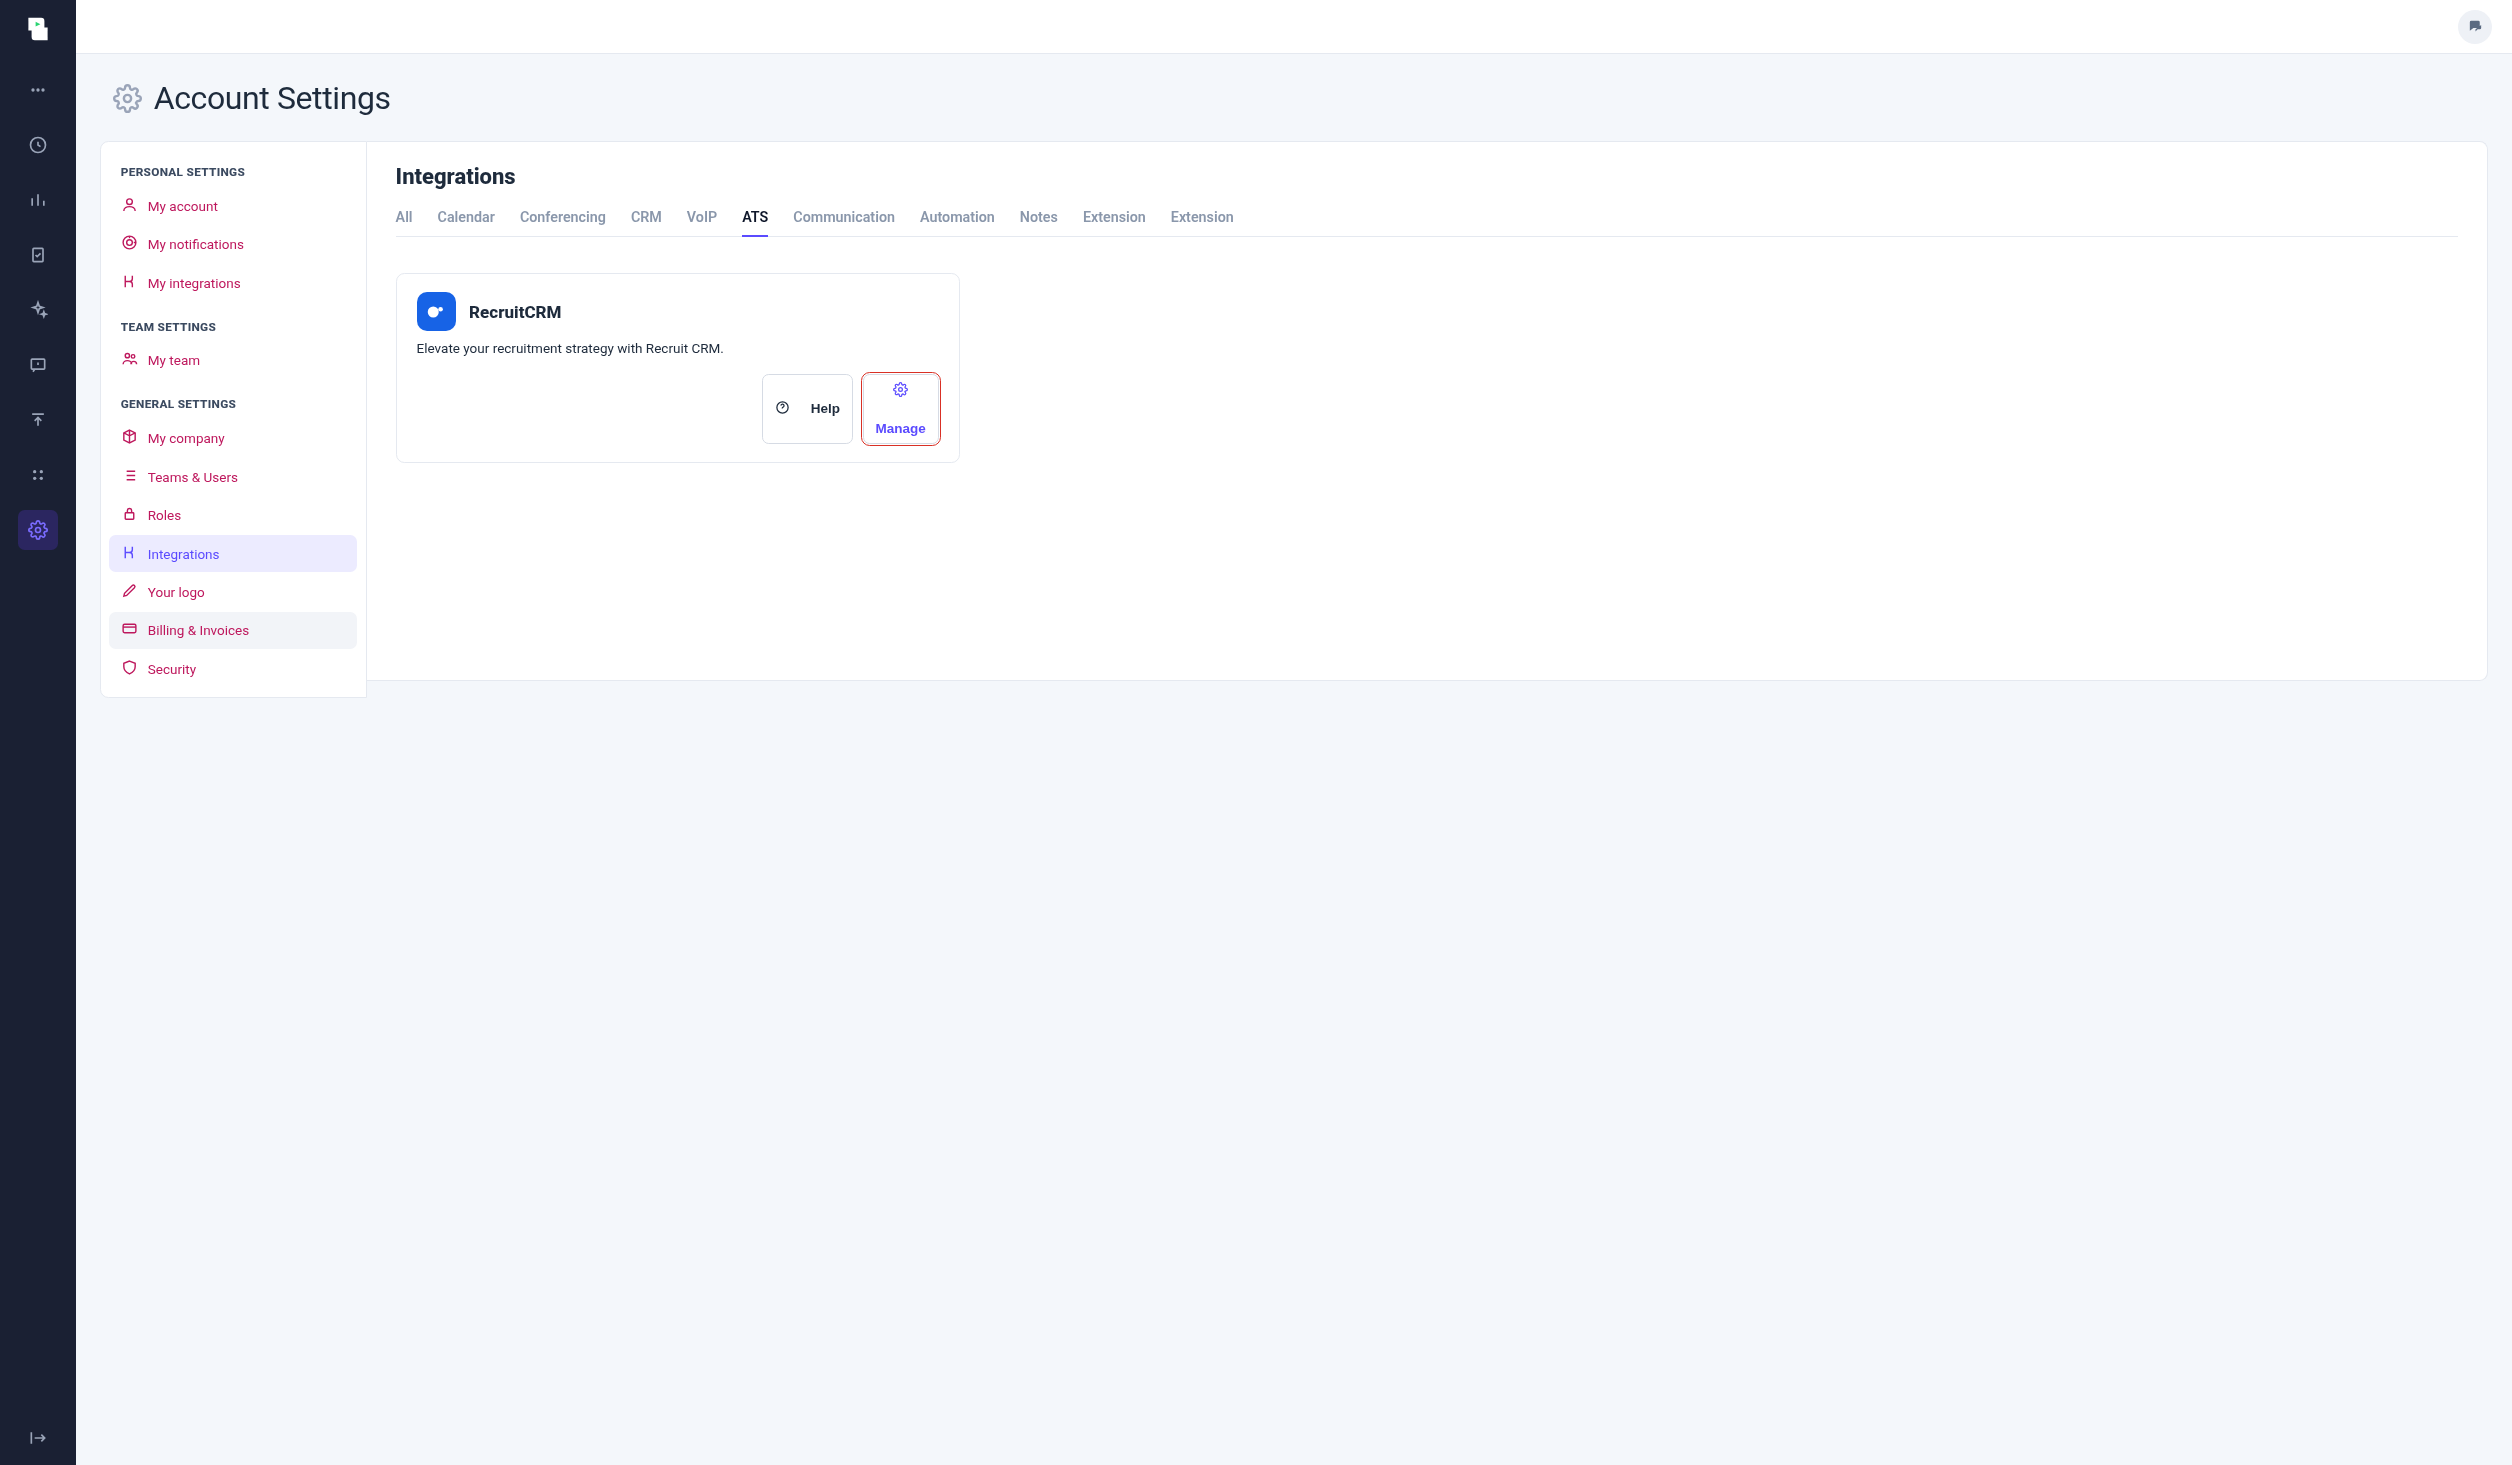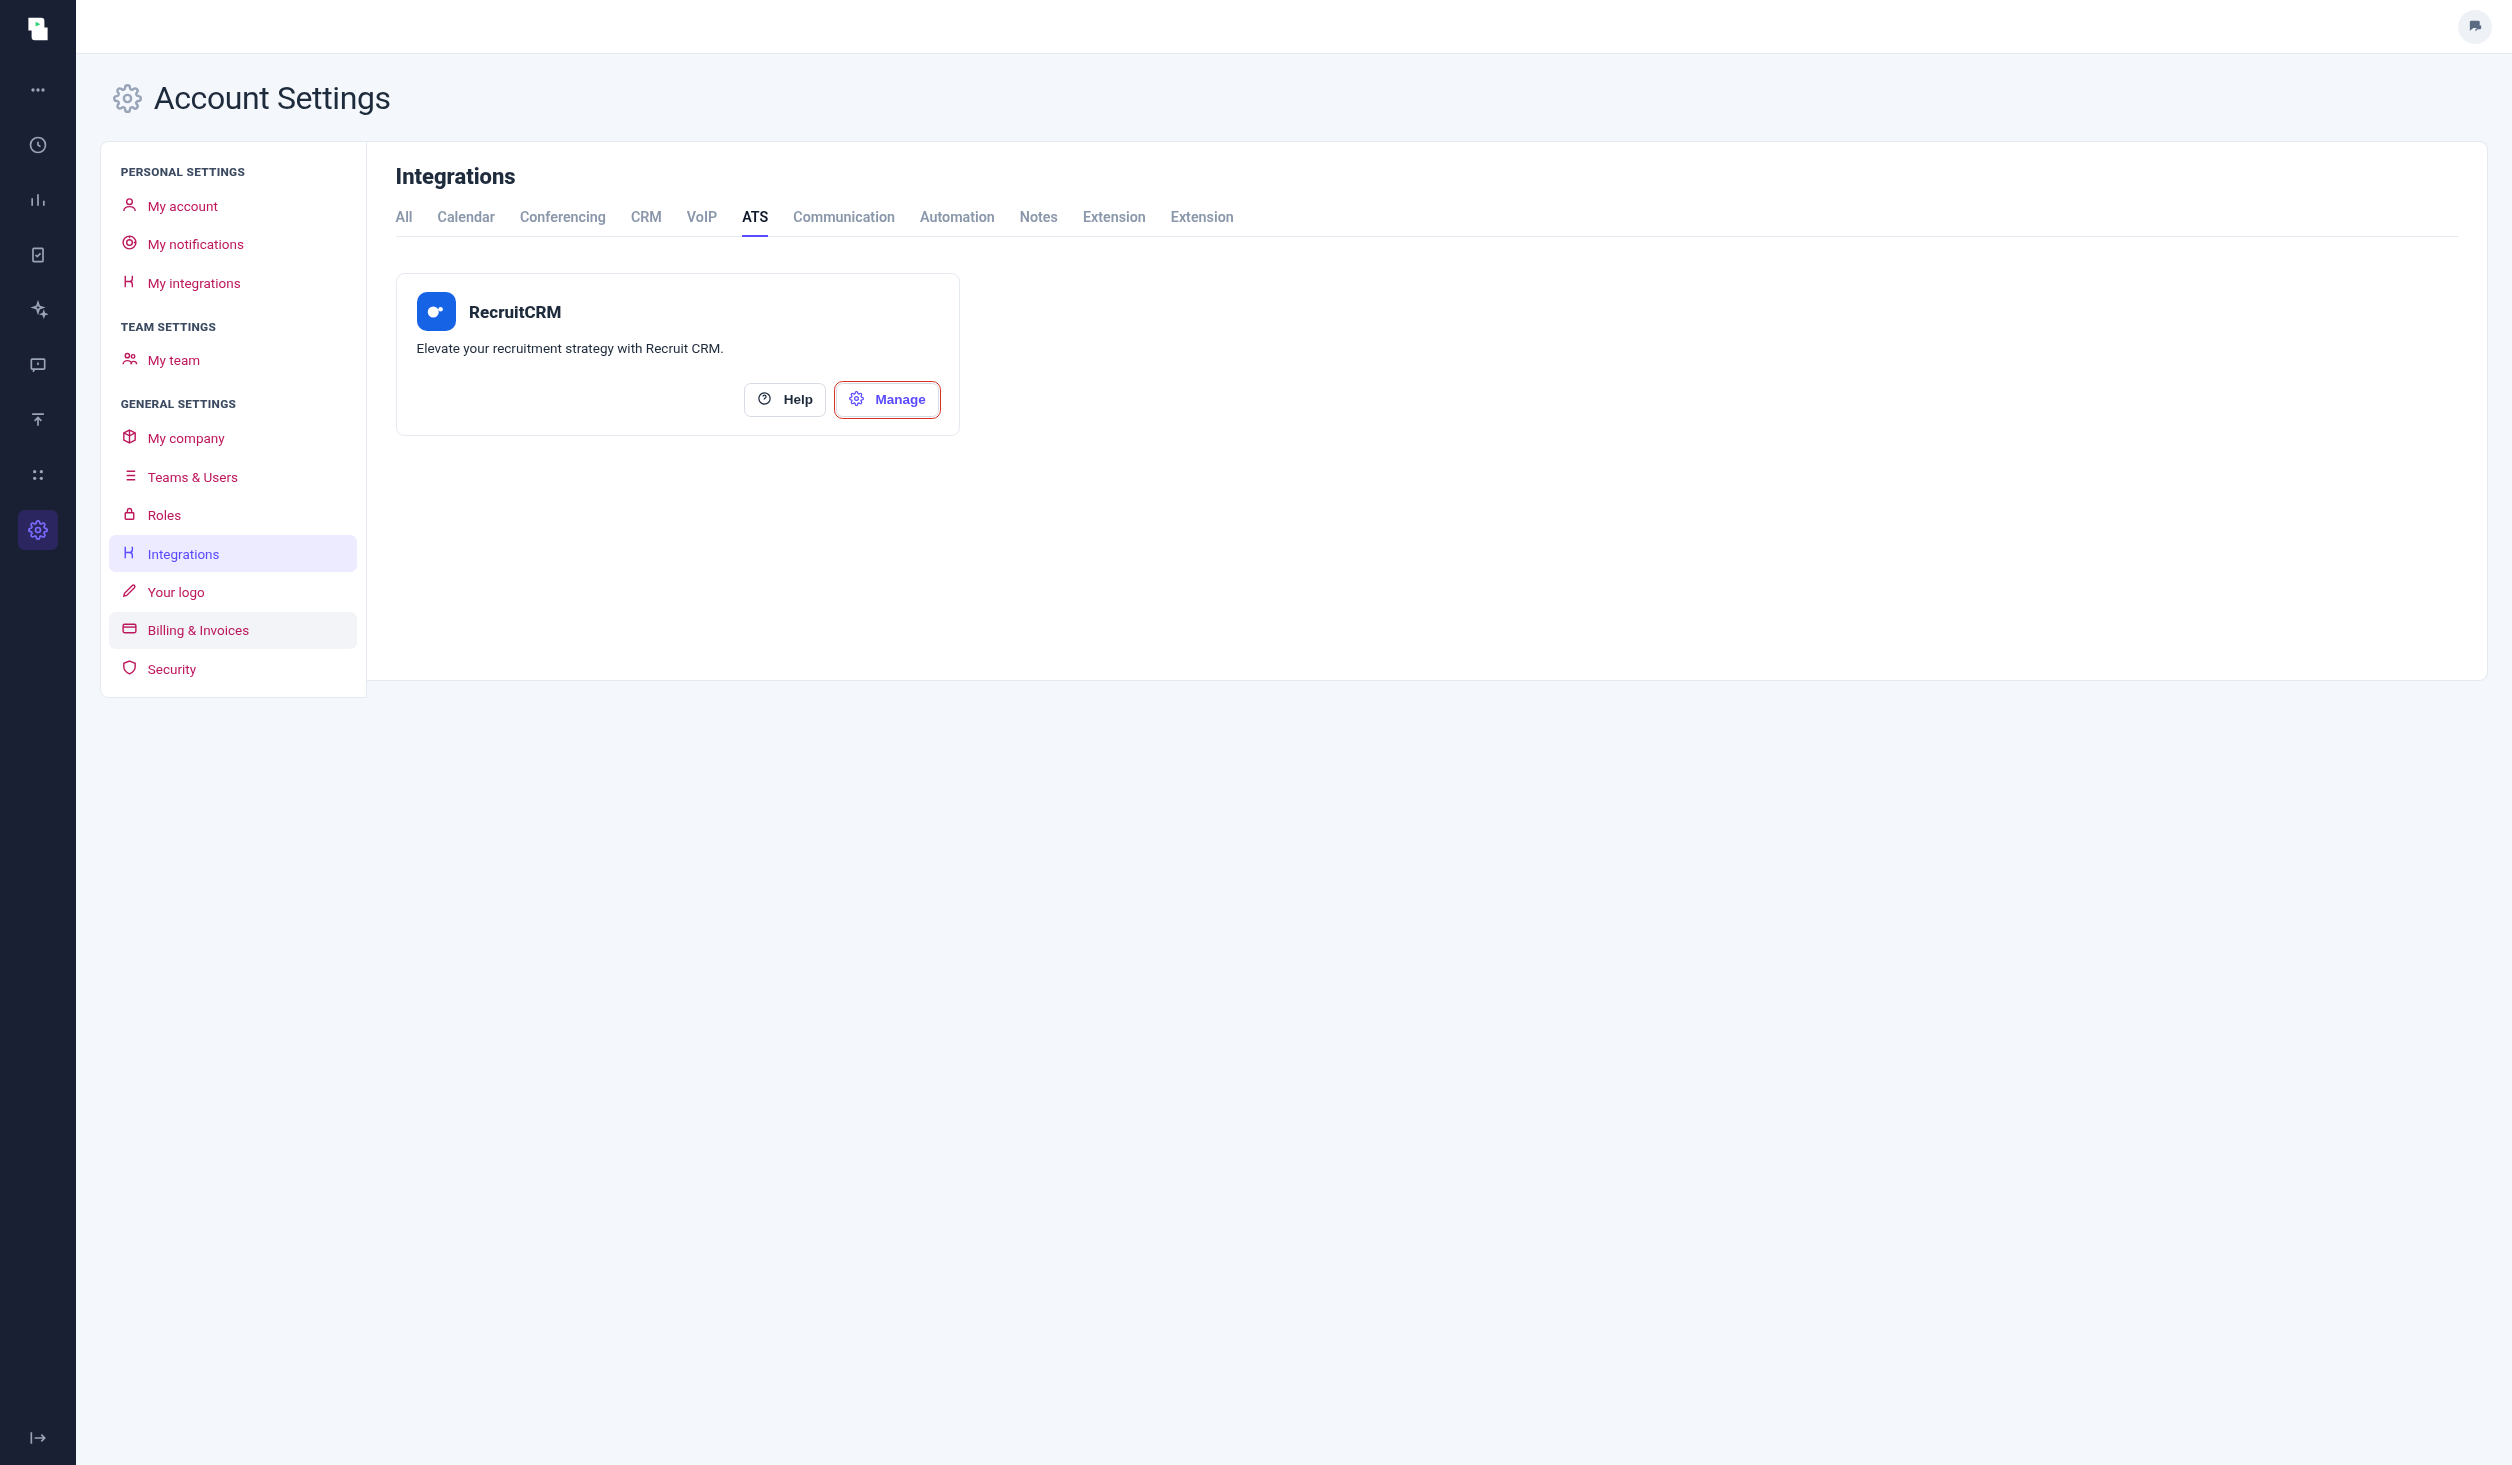--- a/index.html
+++ b/index.html
@@ -120,27 +120,27 @@
   .card-head { display:flex; align-items:center; gap:13.5px; margin-bottom:8.4px;}
   .card-logo {
     width:39px;height:39px;border-radius:10px;background:#1763e6;
     display:flex;align-items:center;justify-content:center;color:#fff;
   }
   .card-logo svg{width:22px;height:22px;fill:#fff;}
   .card-title { font-size:17px; font-weight:800; }
   .card-desc { font-size:13.5px; color:#1e2b3c; margin: 5px 0 18.5px; }
   .card-actions { display:flex; justify-content:flex-end; gap:10px; }
   .btn {
-    display:inline-flex;align-items:center;gap:12px;
+    display:inline-flex;align-items:center;gap:21px;
     border:0.8px solid #d6dbe4;background:#fff;border-radius:6.7px;
-    padding:6.7px 11.8px;font-size:13.5px;font-weight:600;color:#1e2b3c;cursor:pointer;margin-top:9px;
+    padding:6.7px 11.8px;font-size:13.5px;font-weight:600;color:#1e2b3c;cursor:pointer;
   }
   .btn svg{width:15px;height:15px;stroke:currentColor;fill:none;stroke-width:2;}
   .btn.manage { color:#5b4bff; }
-  .btn.manage.highlight { outline: 1.7px solid #d93025; outline-offset: 1.7px; }
+  .btn.manage.highlight { outline: 1.7px solid #d93025; outline-offset: 1.7px; flex-direction: column; }
 </style>
 </head>
 <body>
 
 <nav class="rail">
   <div class="logo">
     <svg viewBox="0 0 40 40">
         <path d="M8 6 H24 a4 4 0 0 1 4 4 V18 a4 4 0 0 1 -4 4 H8 Z" fill="#fff"></path>
         <path d="M32 34 H16 a4 4 0 0 1 -4 -4 V22 a4 4 0 0 1 4 -4 H32 Z" fill="#fff"></path>
         <polygon points="17,11 23,14 17,17" fill="#2bd472"></polygon>

